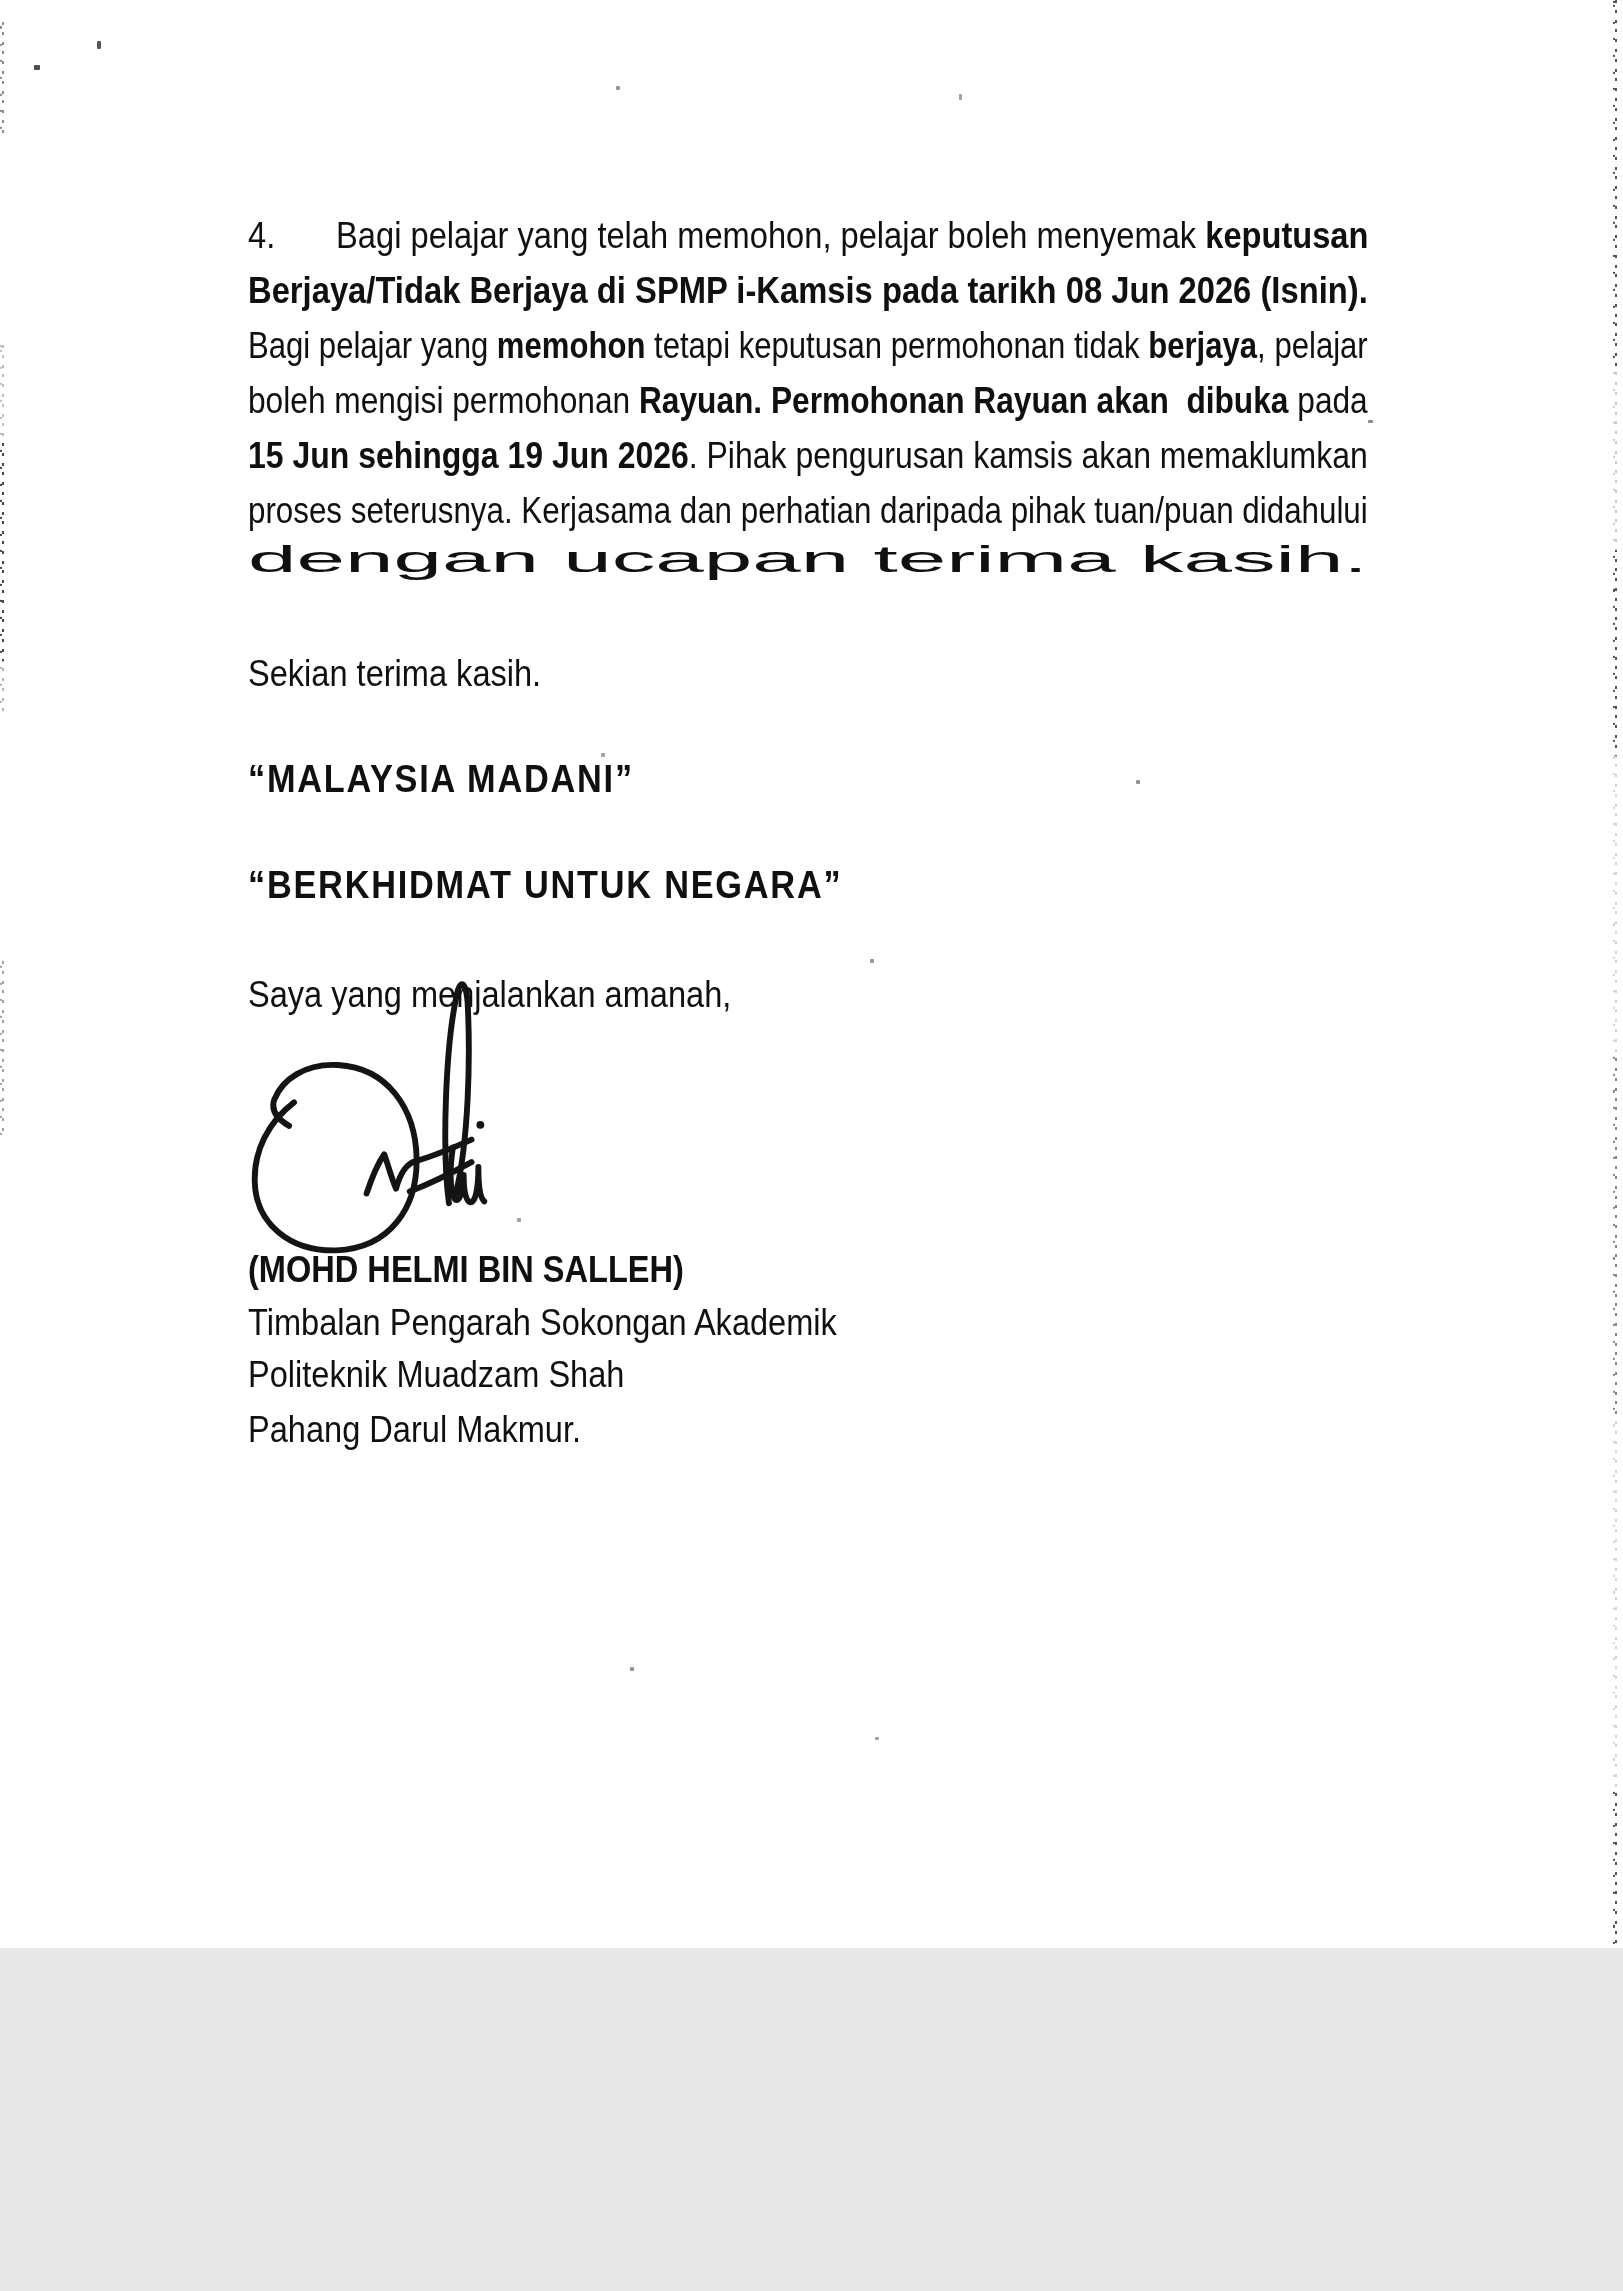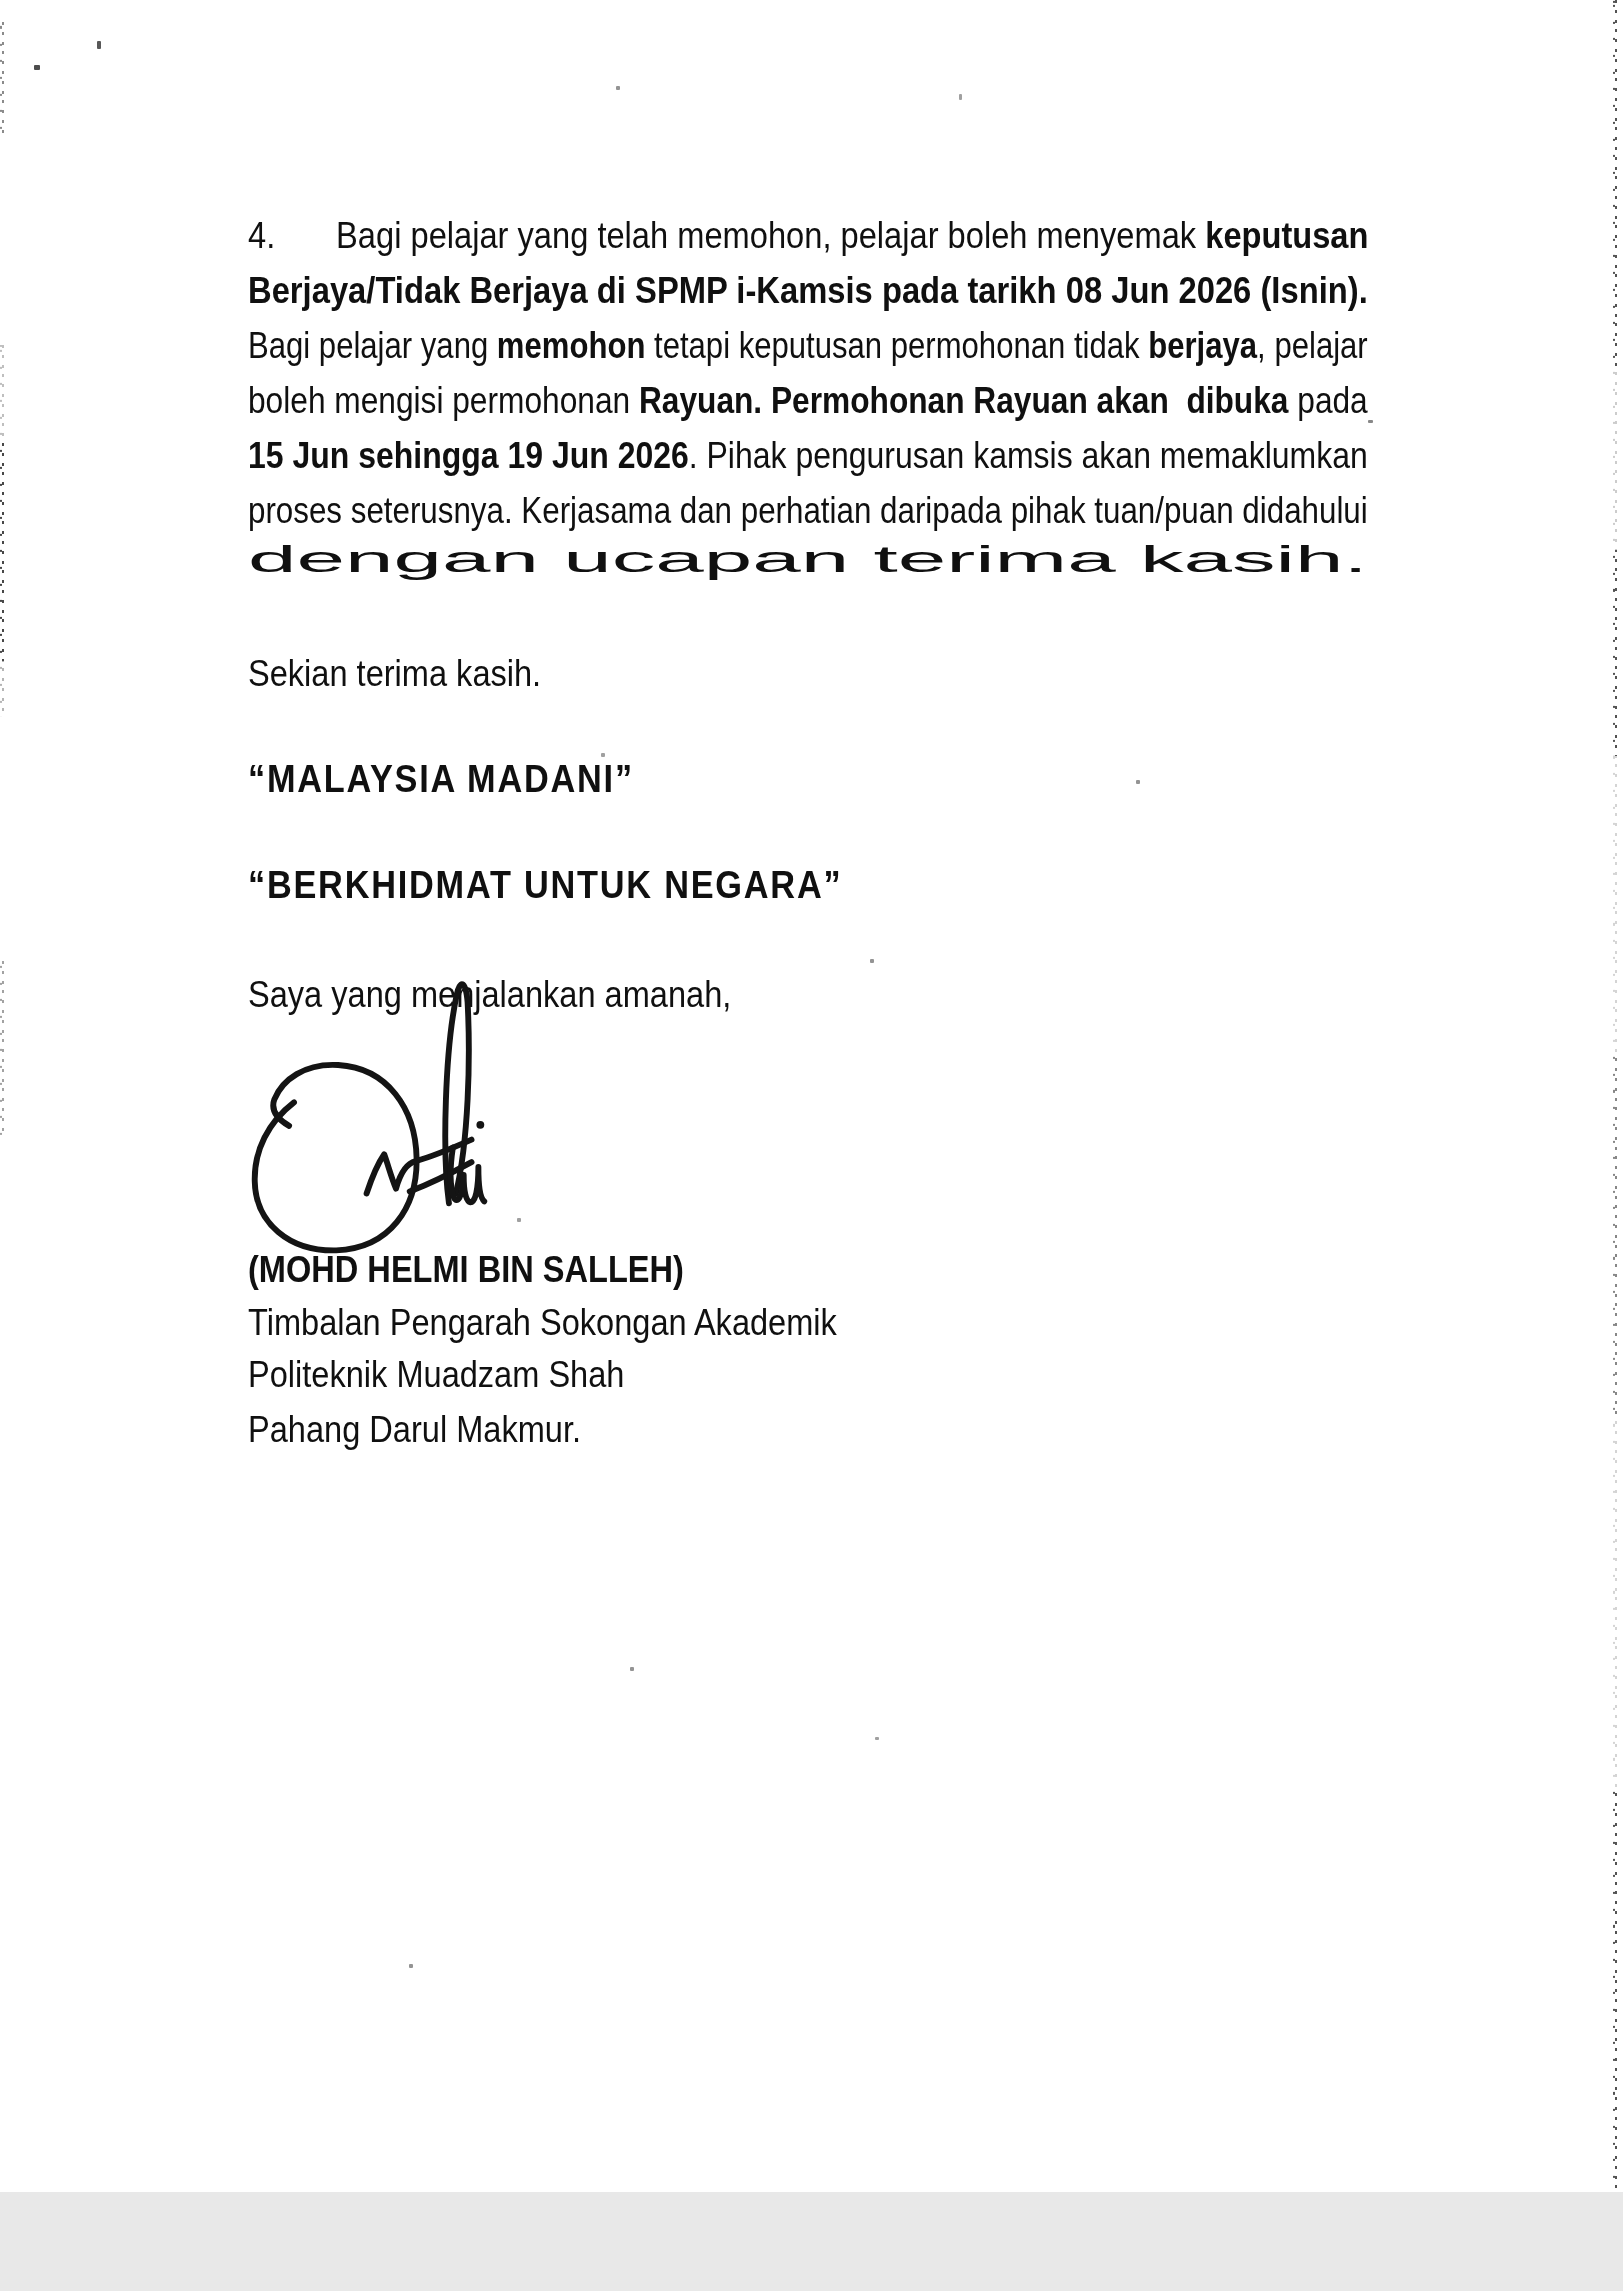--- a/index.html
+++ b/index.html
@@ -1,19 +1,19 @@
 <!DOCTYPE html>
 <html><head>
 <meta charset="utf-8">
 <title>Scanned Letter</title>
 <style>
   html,body{margin:0;padding:0;background:#e8e8e8;}
   .page{
     position:relative;
-    width:1623px;height:2192px;
+    width:1623px;height:1948px;
     background:#ffffff;
     overflow:hidden;
     font-family:"Liberation Sans", sans-serif;
     color:#101010;
   }
   
   .para{position:absolute;left:248px;top:208px;width:1127px;}
   .jline{
     display:block;height:55px;line-height:55px;
     font-size:37px;white-space:pre;

